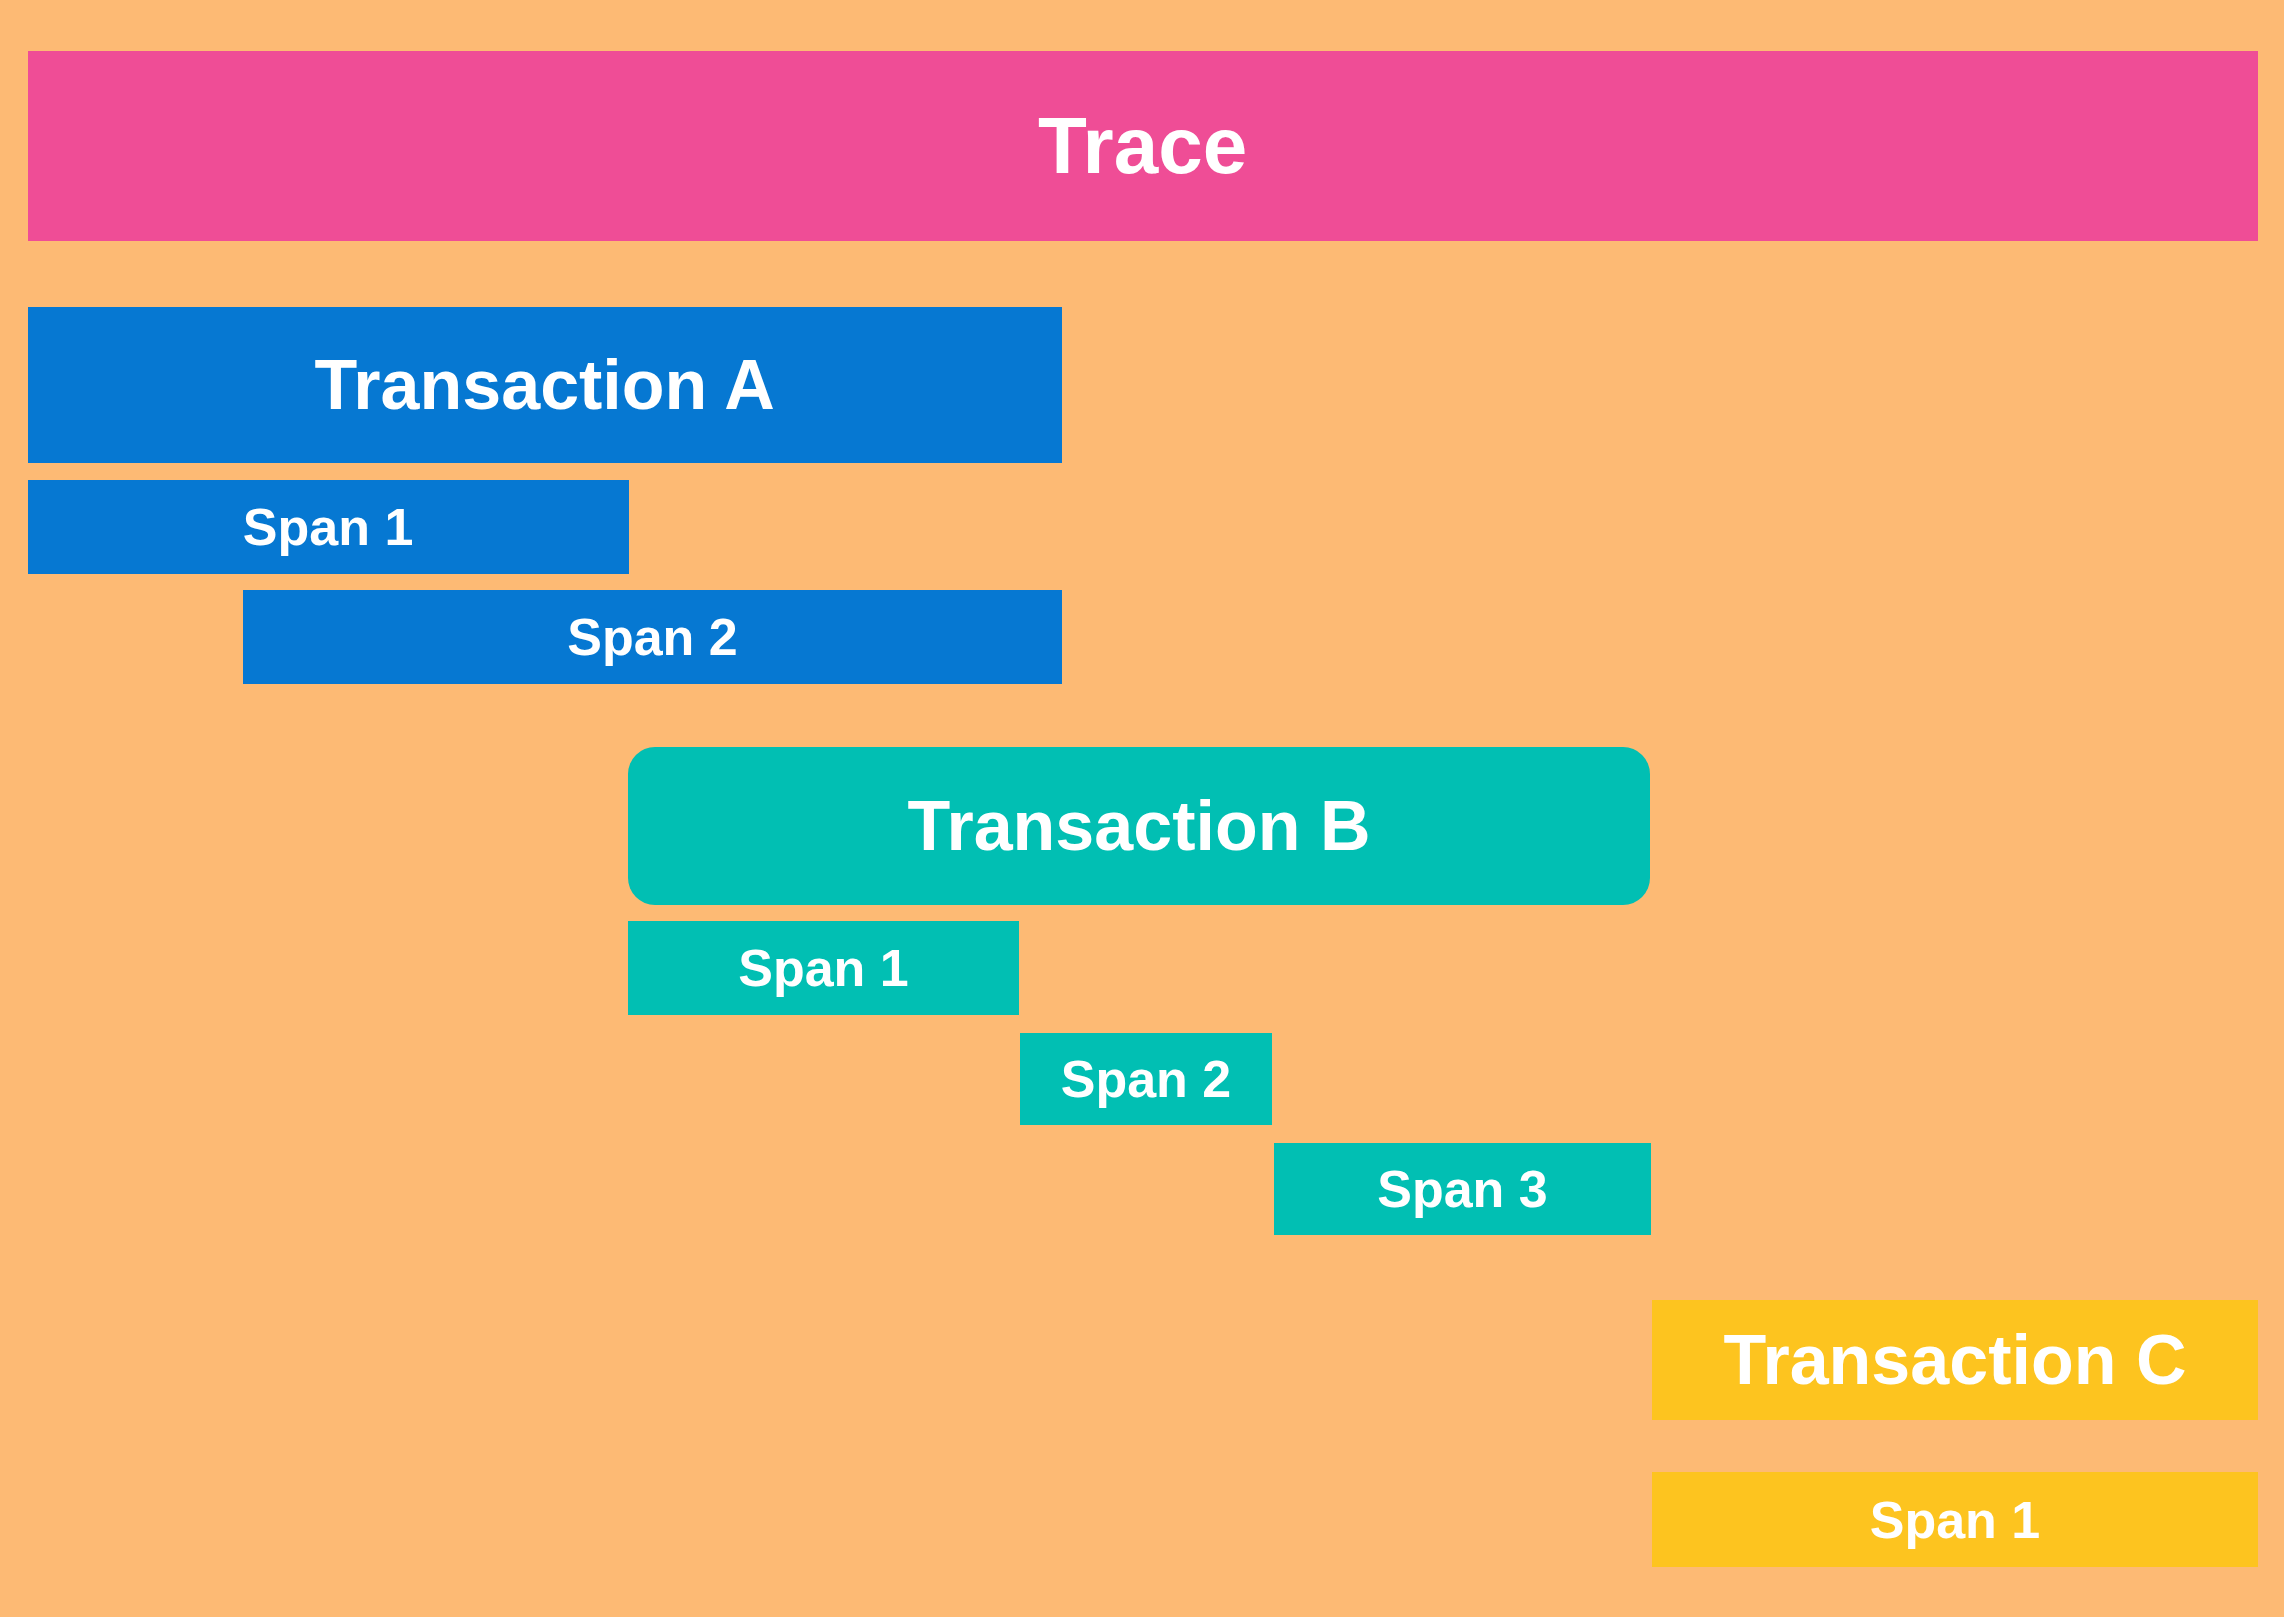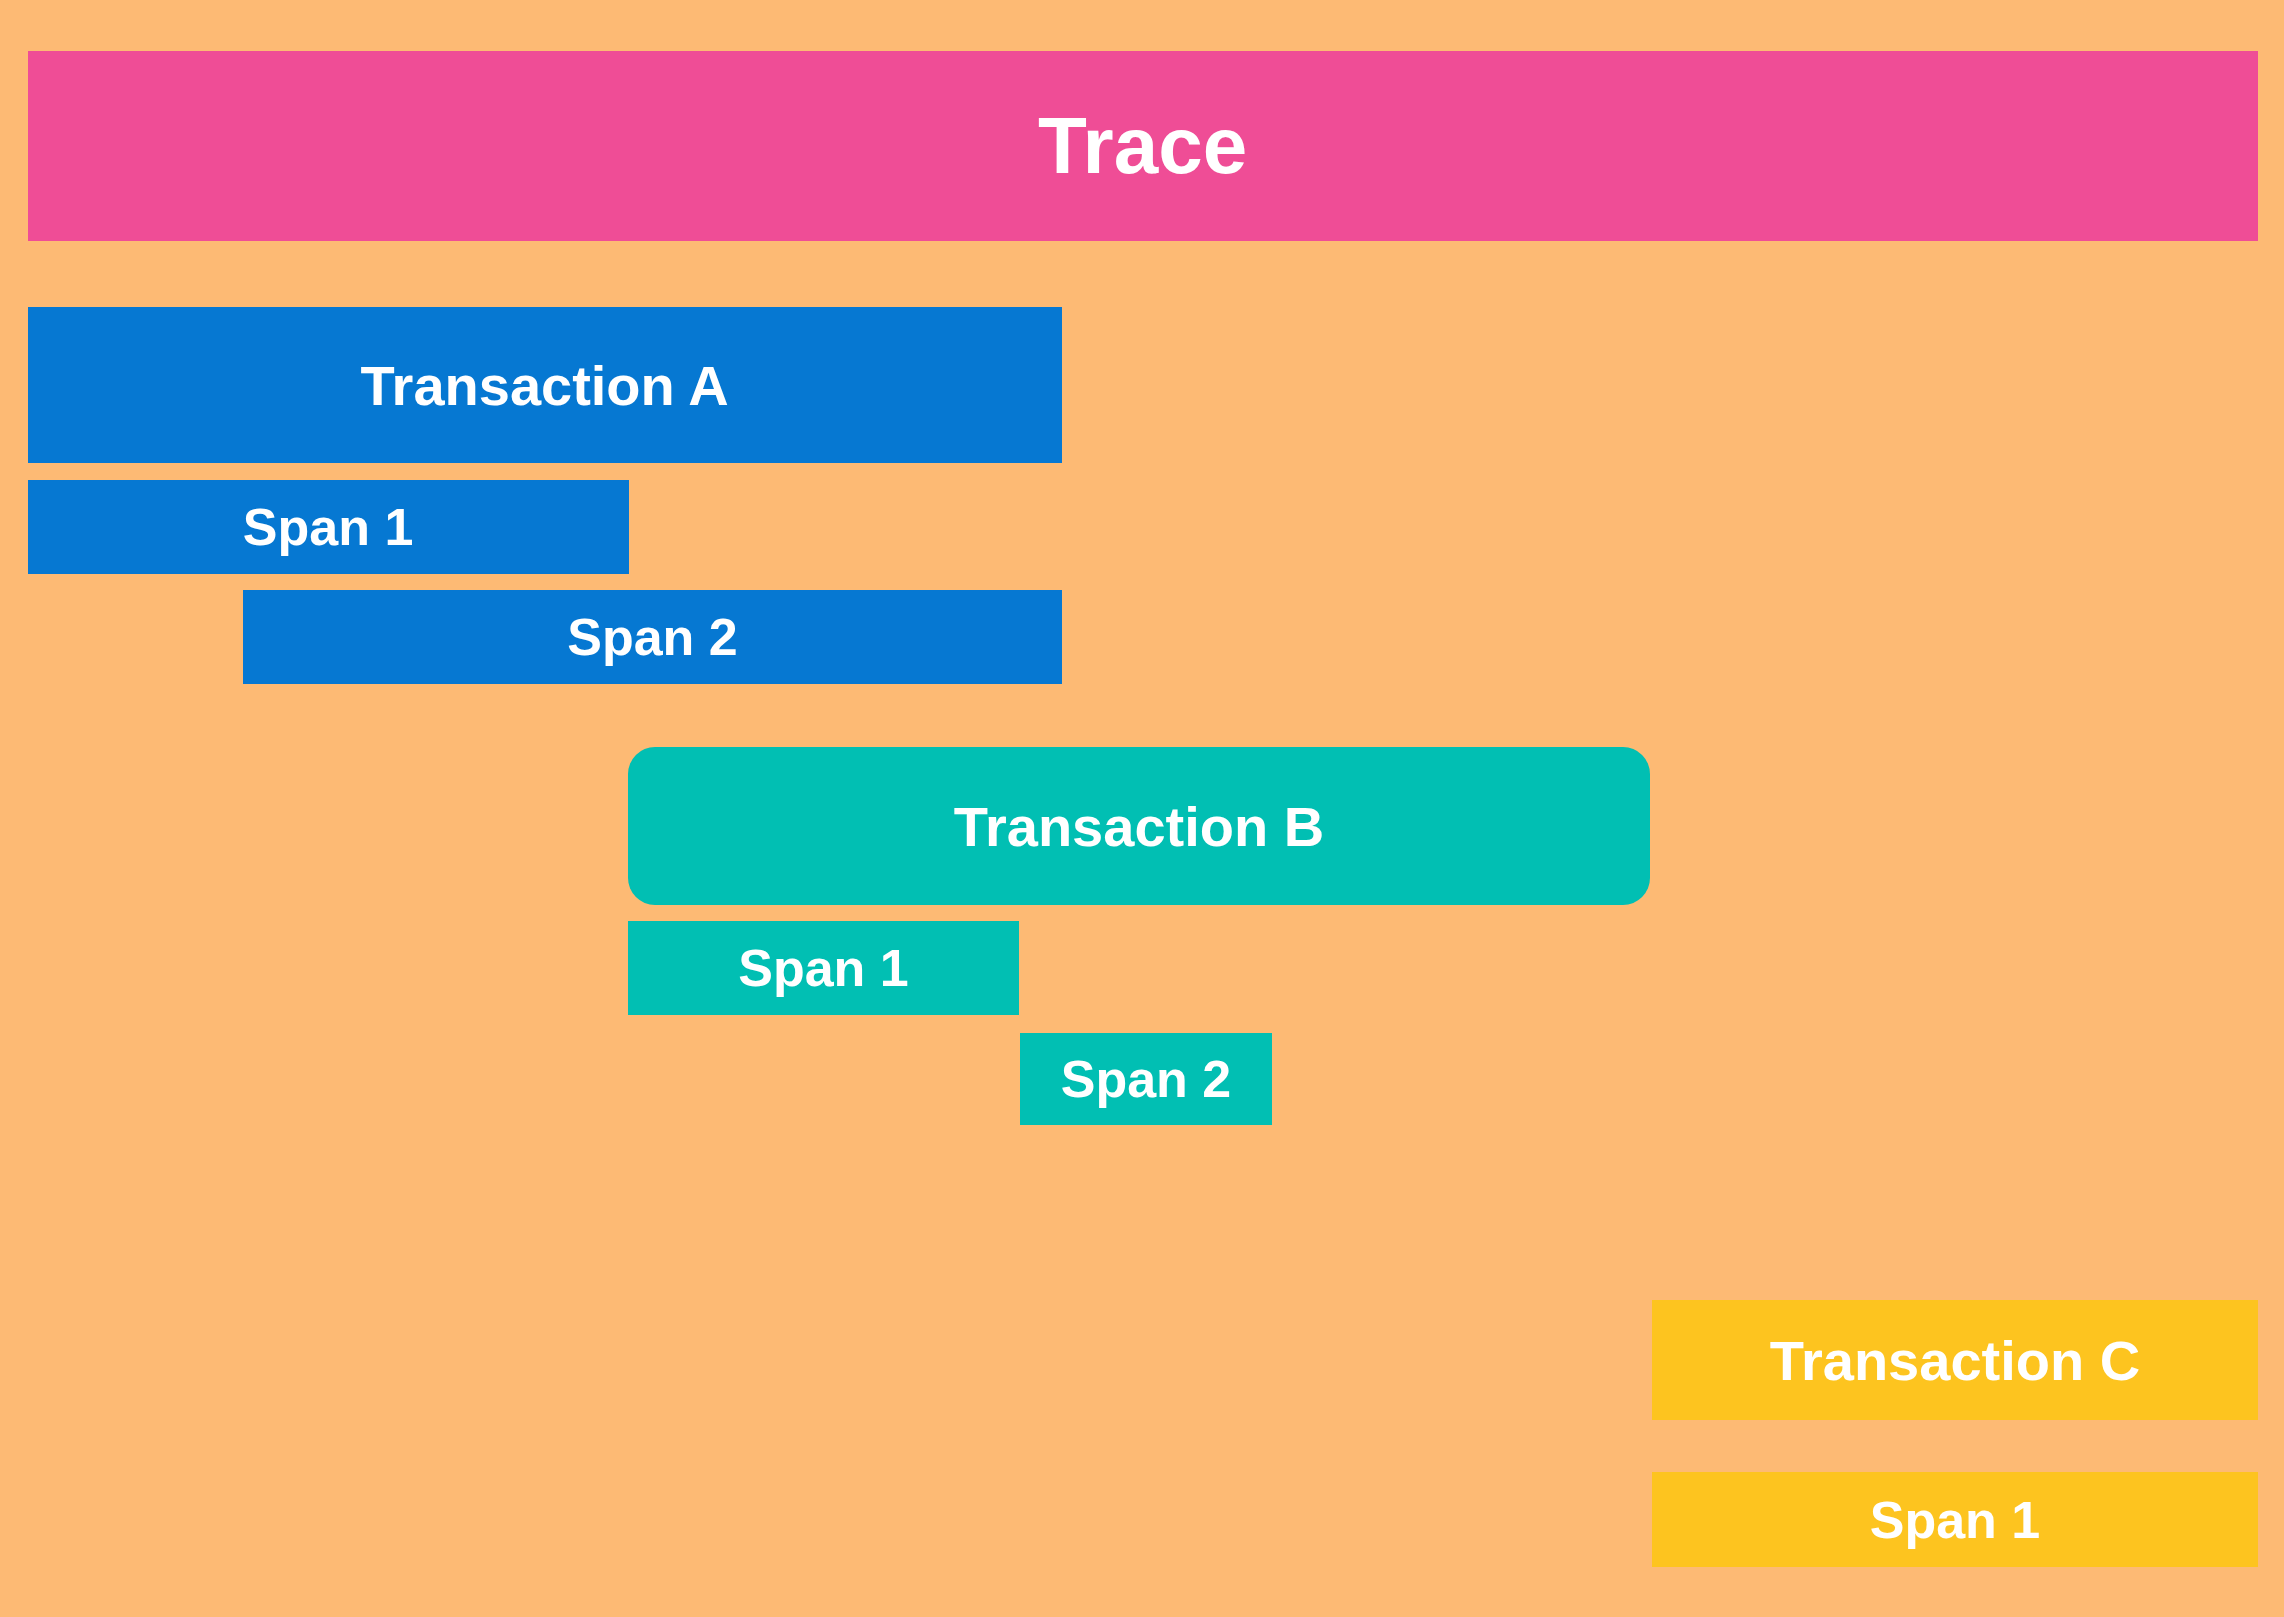--- a/index.html
+++ b/index.html
@@ -18,21 +18,21 @@
   .bar {
     position: absolute;
     display: flex;
     align-items: center;
     justify-content: center;
     color: #FFFFFF;
     font-weight: 600;
     white-space: nowrap;
   }
   .trace-label   { font-size: 80px; }
-  .tx-label      { font-size: 56px;  }
+  .tx-label      { font-size: 70px;  }
   .span-label    { font-size: 52px;  }
 
   
   .trace-bar        { left: 27.6px;   top: 51px;   width: 2230px; height: 190px; }
   .tx-a-bar         { left: 27.6px;   top: 307px;  width: 1034px; height: 156px; }
   .tx-a-span1-bar   { left: 27.6px;   top: 480px;  width: 601px;  height: 94px; }
   .tx-a-span2-bar   { left: 243px;  top: 590px;  width: 819px; height: 94px; }
   .tx-b-bar         { left: 628px;  top: 747px;  width: 1022px; height: 158px; border-radius: 27px; }
   .tx-b-span1-bar   { left: 628px;  top: 921px; width: 391px;  height: 94px; }
   .tx-b-span2-bar   { left: 1020px; top: 1033px; width: 252px;  height: 92px; }
@@ -66,20 +66,23 @@
   </div>
 
   <div class="bar tx-b-span1-bar" style="background-color: rgb(1, 191, 179);">
     <span class="span-label">Span 1</span>
   </div>
 
   <div class="bar tx-b-span2-bar" style="background-color: rgb(1, 191, 179);">
     <span class="span-label">Span 2</span>
   </div>
 
+  <div class="bar tx-b-span3-bar" style="background-color: rgb(1, 191, 179);">
+    <span class="span-label">Span 3</span>
+  </div>
 
   <div class="bar tx-c-bar" style="background-color: rgb(253, 196, 31);">
     <span class="tx-label">Transaction C</span>
   </div>
 
   <div class="bar tx-c-span1-bar" style="background-color: rgb(253, 196, 31);">
     <span class="span-label">Span 1</span>
   </div>
 
 </div>

